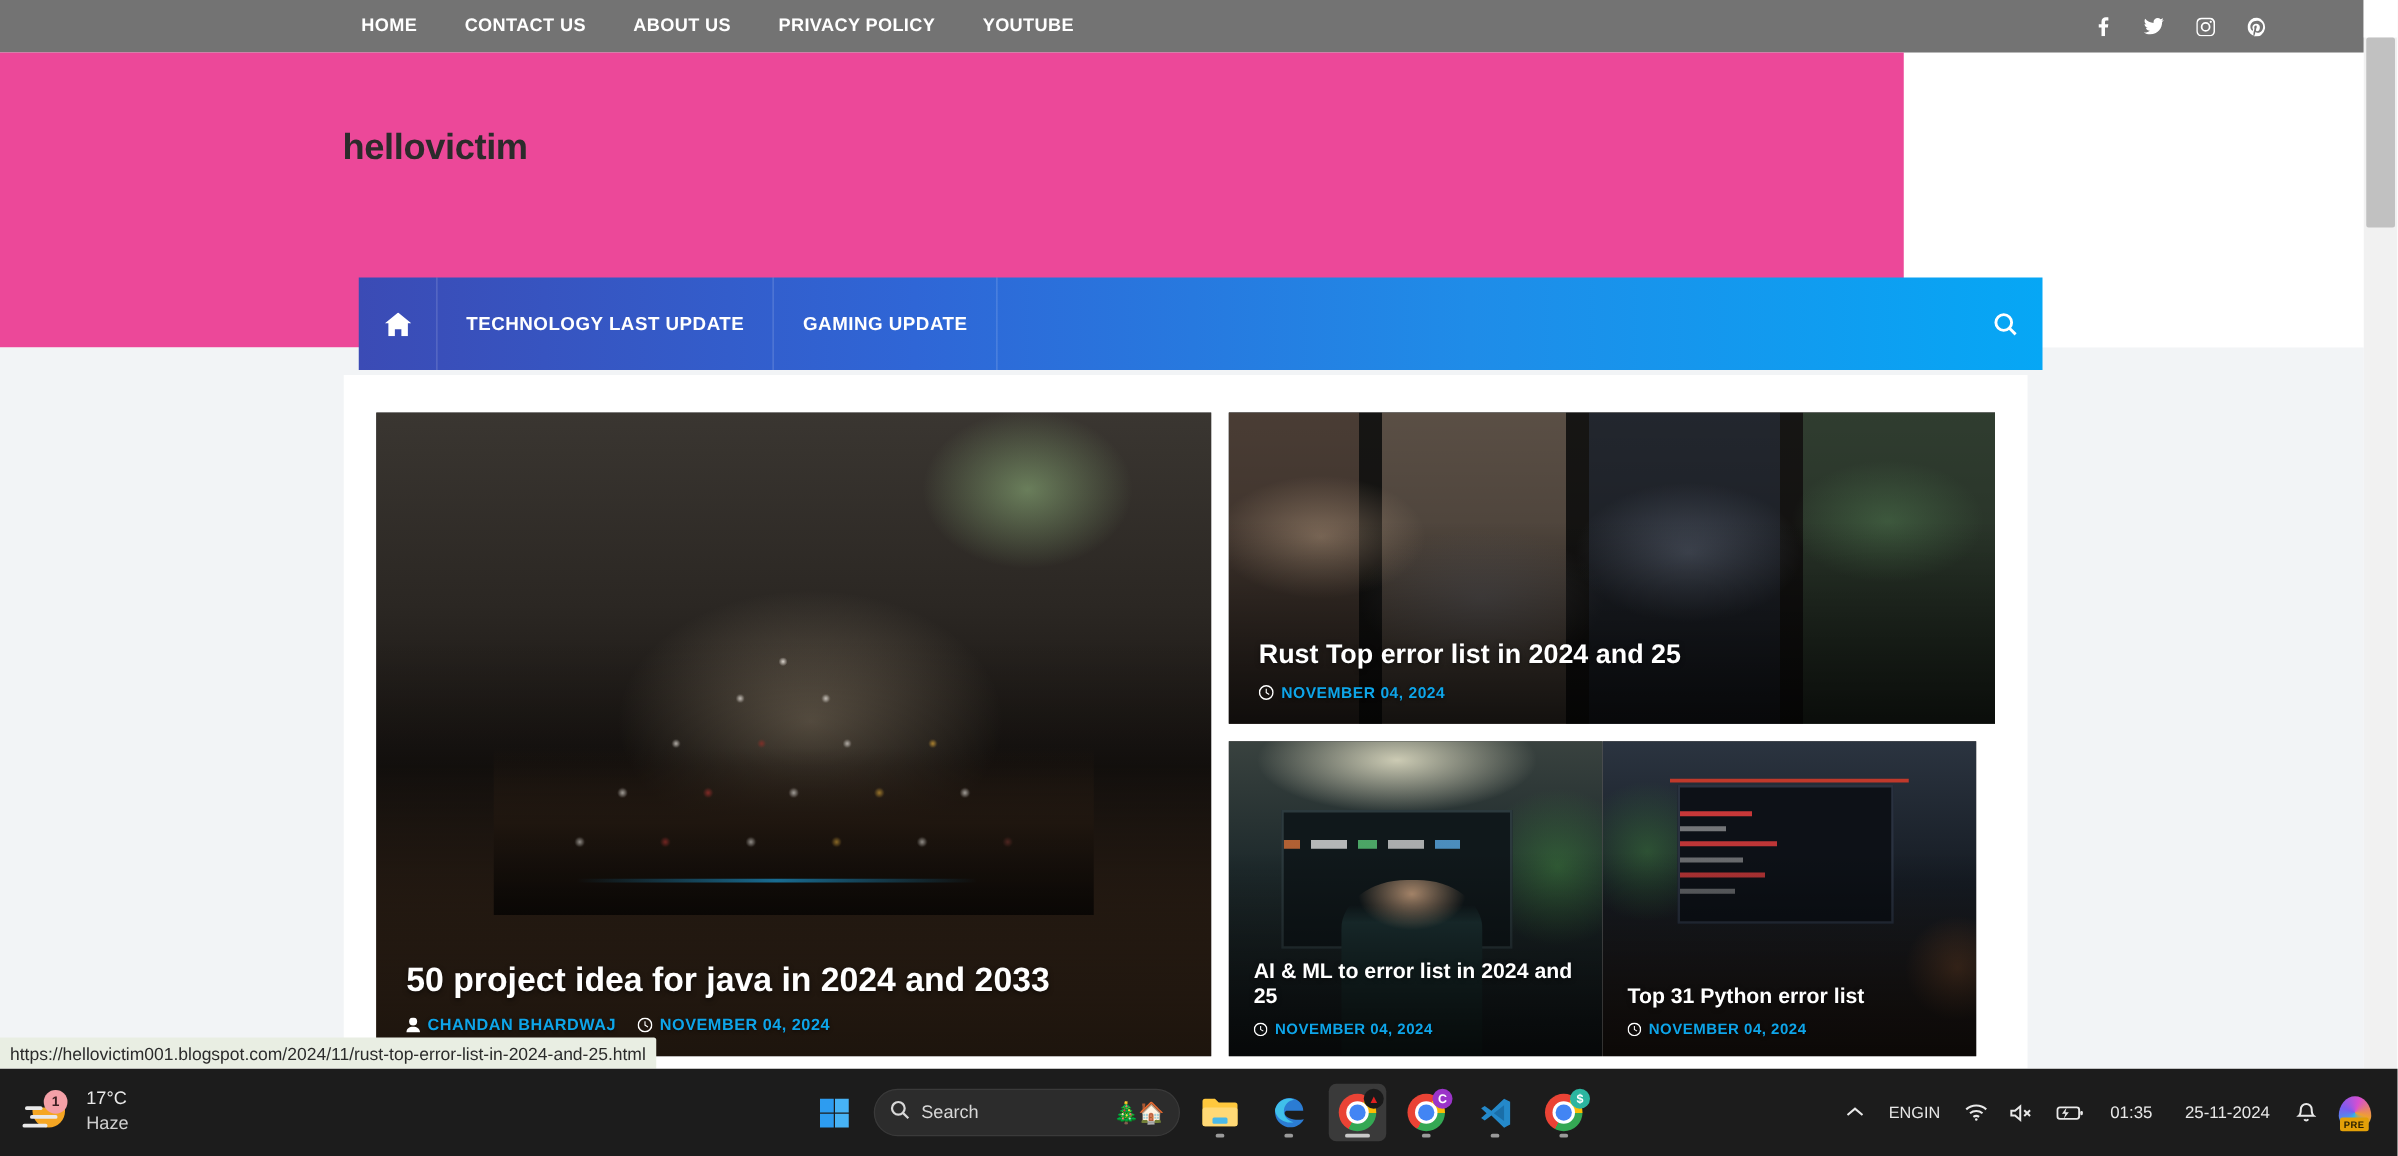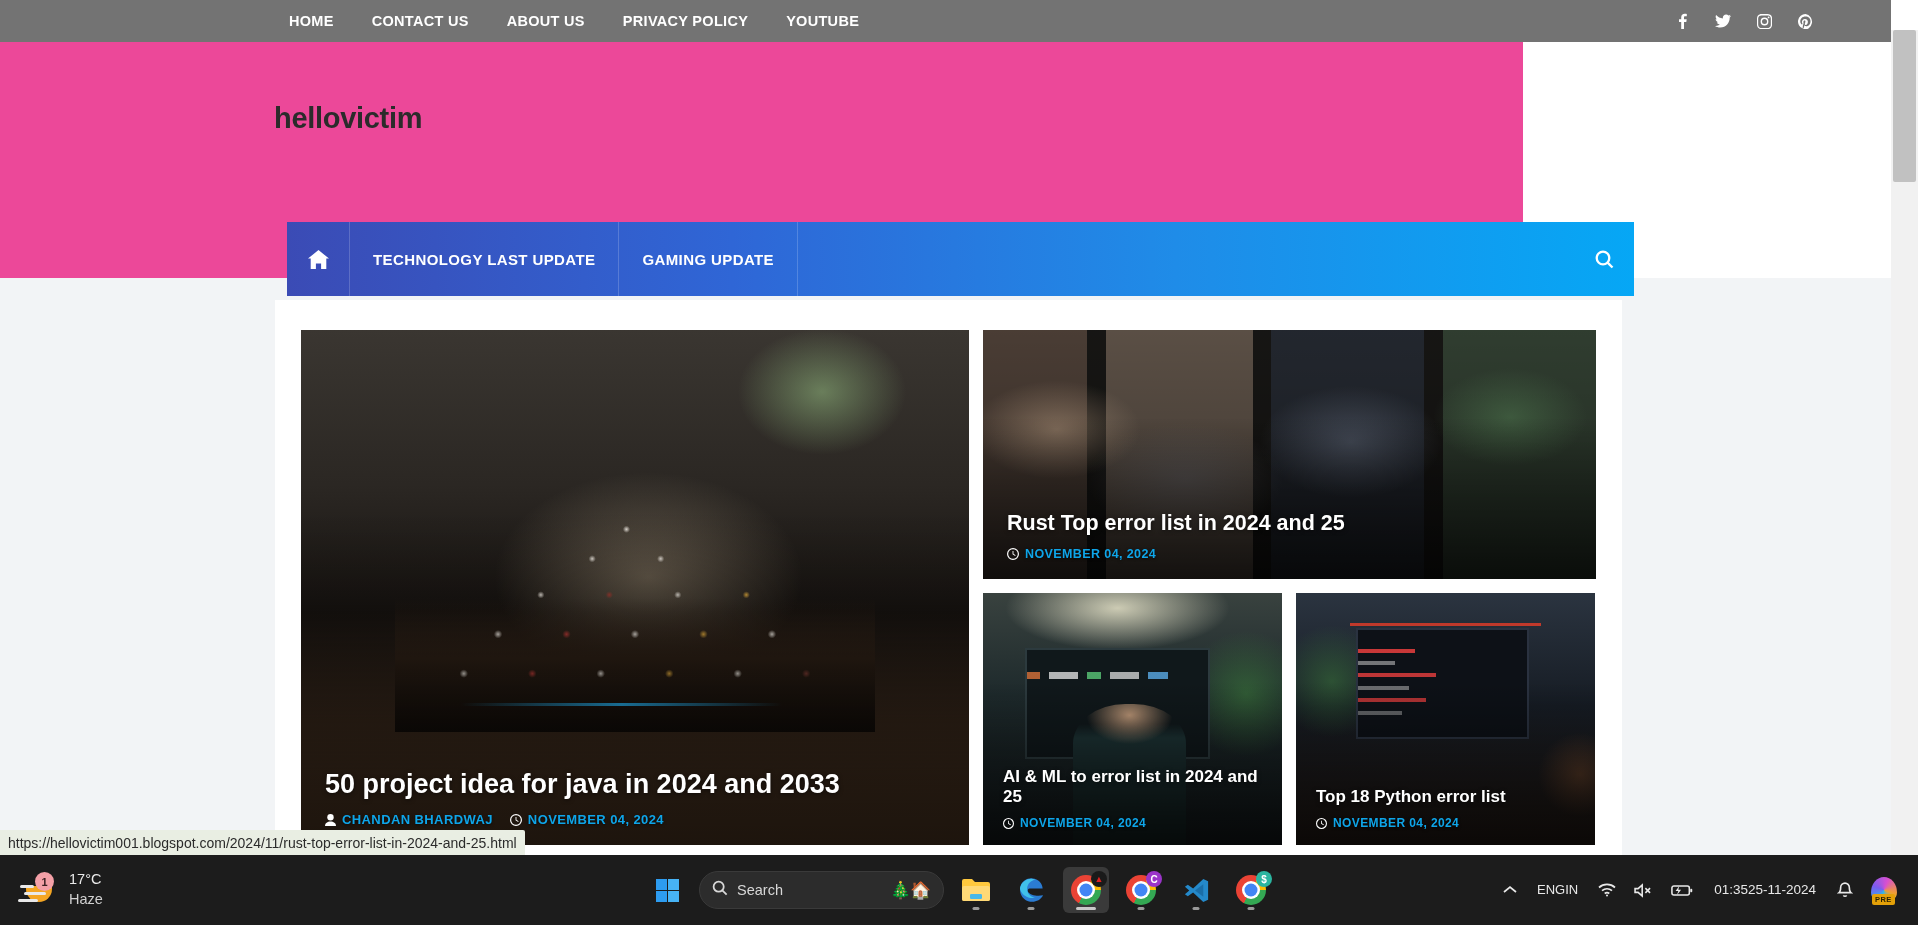--- a/index.html
+++ b/index.html
@@ -106,21 +106,21 @@
   
   #post-featured { width:668px; height:515px; }
   #post-featured .post-title { font-size:27px; }
   #post-featured .post-meta { font-size:13px; letter-spacing:.4px; }
 
   
   #right-col { display:flex; flex-direction:column; gap:14px; width:613px; }
   #post-rust { width:613px; height:249px; }
   #post-rust .post-title { font-size:21.5px; }
   #post-rust .post-meta { font-size:12.5px; letter-spacing:.4px; }
-  #bottom-row { display:flex; gap:14px; height:252px; }
+  #bottom-row { display:flex; height:252px; }
   .post-small { width:299px; height:252px; }
   .post-small .post-title { font-size:17px; }
   .post-small .post-meta { font-size:12px; letter-spacing:.4px; margin-top:8px; }
   .post-small .post-text { left:20px; right:14px; bottom:15px; }
 
   
   .ph { position:absolute; inset:0; }
   .ph-java {
     background:
       radial-gradient(ellipse 220px 150px at 52% 48%, rgba(255,230,190,.30), transparent 70%),
@@ -292,21 +292,21 @@
     font-size:10px; font-weight:700; color:#ffffff; right:2px; top:4px;
   }
   .badge-c { background:#9b34c9; }
   .badge-dollar { background:#2bb5a0; }
   .badge-dark { background:#1a1a1a; color:#e02020; font-size:9px; }
 
   #tray { position:absolute; right:12px; display:flex; align-items:center; gap:0; }
   .tray-item { display:flex; align-items:center; justify-content:center;
                padding:0 9px; height:44px; cursor:pointer; color:#e8e8e8; }
   #tray-lang { font-size:13px; line-height:1.25; text-align:center; padding:0 11px; }
-  #tray-clock { font-size:13.5px; line-height:1.35; text-align:right; padding:0 12px; }
+  #tray-clock { font-size:13.5px; line-height:1.35; text-align:right; padding:0 12px;gap:26px; }
   .tray-item svg { stroke:#e8e8e8; fill:none; stroke-width:1.7; }
   #copilot-icon { width:26px; height:26px; position:relative; }
   #copilot-icon .blob {
     position:absolute; inset:0; border-radius:50% 50% 50% 50%/60% 60% 40% 40%;
     background:conic-gradient(from 200deg,#2db7e8,#7a5cf0,#d94fd0,#f0a030,#2db7e8);
   }
   #copilot-pre {
     position:absolute; left:1px; bottom:-2px; background:#e3a008; color:#2a2000;
     font-size:7.5px; font-weight:700; padding:1px 3px; border-radius:2px; letter-spacing:.4px;
   }
@@ -441,21 +441,21 @@
             </div>
           </article>
 
           <article class="post post-small">
             <div class="ph ph-python">
               <div class="code"></div>
                 <div class="redline"></div>
             </div>
             <div class="post-overlay"></div>
             <div class="post-text">
-              <h2 class="post-title">Top 18 Python error list</h2>
+              <h2 class="post-title">Top 31 Python error list</h2>
               <div class="post-meta">
                 <span class="meta-chip">
                   <svg width="11" height="11" viewBox="0 0 12 12">
                       <path d="M6 0a6 6 0 1 0 0 12A6 6 0 0 0 6 0zm0 10.8A4.8 4.8 0 1 1 6 1.2a4.8 4.8 0 0 1 0 9.6zM6.45 3H5.55v3.3l2.6 1.6.45-.75-2.15-1.3z"></path>
                     </svg>
                   <span>NOVEMBER 04, 2024</span>
                 </span>
               </div>
             </div>
           </article>

